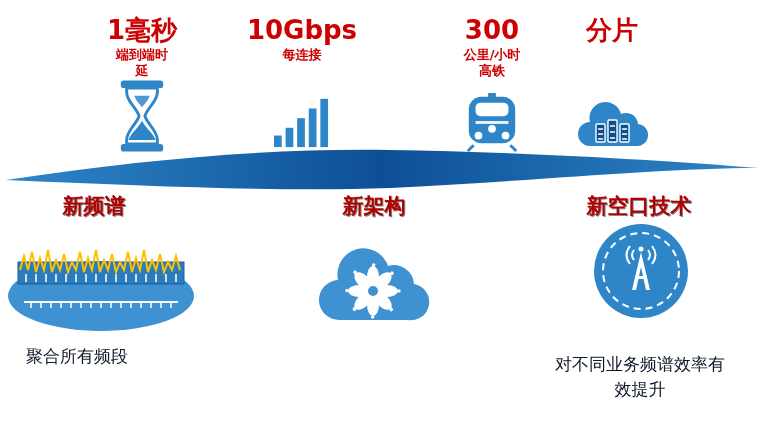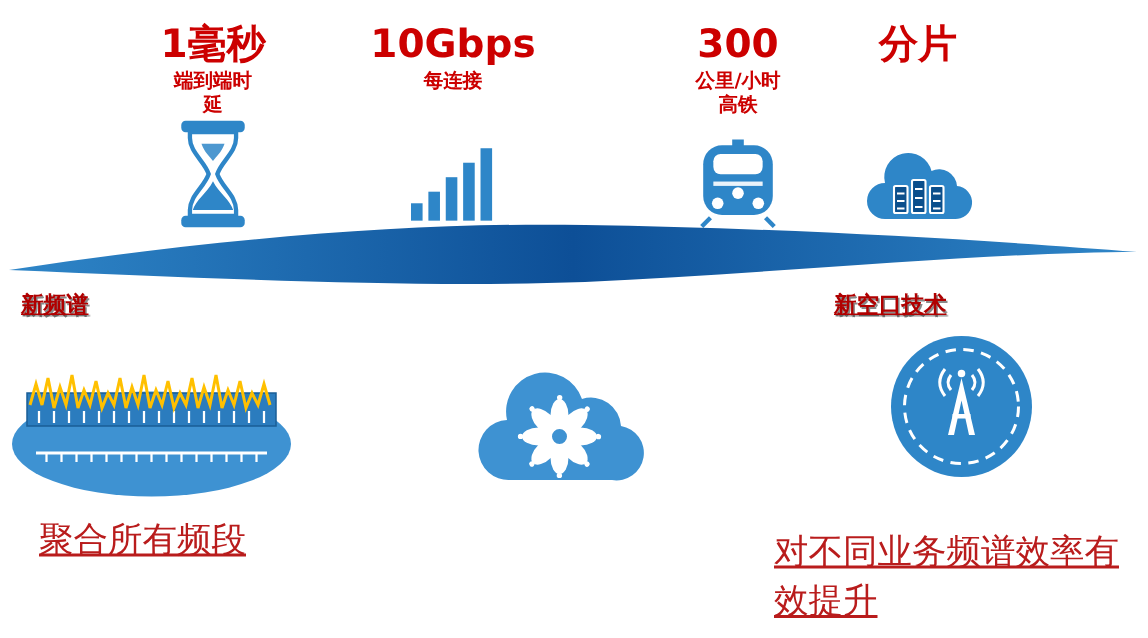--- a/index.html
+++ b/index.html
@@ -13,25 +13,25 @@
   body{font-family:"DejaVu Sans","Liberation Sans",sans-serif;background:#fff;}
   .slide{position:relative;width:765px;height:425px;background:#fff;overflow:hidden;}
 
   .top-col{position:absolute;top:16px;height:150px;text-align:center;}
   .metric-title{font-size:26px;font-weight:bold;color:var(--red);line-height:1.1;}
   .metric-sub{font-size:13px;font-weight:bold;color:var(--red);white-space:pre-line;line-height:1.25;margin-top:2px;}
   .metric-icon{position:absolute;left:50%;transform:translateX(-50%);}
 
   .swoosh{position:absolute;left:0;top:142px;}
 
-  .section-title{position:absolute;font-size:15px;font-weight:bold;color:var(--dark-red);
-    text-shadow:1px 1px 0 rgba(40,40,40,.55);text-align:left;line-height:1.2;text-decoration:underline;}
+  .section-title{position:absolute;font-size:21px;font-weight:bold;color:var(--dark-red);
+    text-shadow:1px 1px 0 rgba(40,40,40,.55);text-align:center;line-height:1.2;}
   .section-icon{position:absolute;}
-  .caption{position:absolute;font-size:23px;color:#b91c1c;white-space:pre-line;line-height:1.45;text-decoration:underline;}
-  .caption.center{}
+  .caption{position:absolute;font-size:17px;color:#0f172a;white-space:pre-line;line-height:1.45;}
+  .caption.center{text-align:center;}
 </style>
 </head>
 <body>
 
 <div class="slide">
 
   <div class="top-col" style="left:78px;width:128px;">
     <div class="metric-title">1毫秒</div>
     <div class="metric-sub">端到端时
 延</div>
@@ -114,20 +114,21 @@
       <ellipse cx="95" cy="60" rx="93" ry="35" fill="#3E92D2"></ellipse>
       <line x1="18" y1="66" x2="172" y2="66" stroke="#fff" stroke-width="2"></line>
       <path d="M25,66v6 M35,66v6 M45,66v6 M55,66v6 M65,66v6 M75,66v6 M85,66v6 M95,66v6 M105,66v6 M115,66v6 M125,66v6 M135,66v6 M145,66v6 M155,66v6 M165,66v6" stroke="#fff" stroke-width="1.5"></path>
       <rect x="12" y="26" width="166" height="22" fill="#2B7CBE" stroke="#1A5E96"></rect>
       <path d="M20,46v-8 M30,46v-8 M40,46v-8 M50,46v-8 M60,46v-8 M70,46v-8 M80,46v-8 M90,46v-8 M100,46v-8 M110,46v-8 M120,46v-8 M130,46v-8 M140,46v-8 M150,46v-8 M160,46v-8 M170,46v-8" stroke="#fff" stroke-width="1.5"></path>
       <polyline points="14,34 18,20 22,34 26,16 30,36 34,22 38,34 42,14 46,36 50,24 54,34 58,18 62,36 66,26 70,34 74,16 78,36 82,22 86,34 90,14 94,36 98,24 102,34 106,18 110,36 114,26 118,34 122,16 126,36 130,22 134,34 138,14 142,36 146,24 150,34 154,18 158,36 162,26 166,34 170,20 174,34" stroke="#FFC000" stroke-width="2" fill="none"></polyline>
     </svg>
   </span>
   <div class="caption" style="left:26px;top:344px;">聚合所有频段</div>
 
+  <div class="section-title" style="left:298px;top:194px;width:152px;">新架构</div>
   <span class="section-icon" style="left:310px;top:228px;">
     <svg width="126" height="102" viewBox="0 0 126 102">
       <path d="M30,92 A20,20 0 0 1 28,52 A26,26 0 0 1 78,38 A20,20 0 0 1 104,56 A18,18 0 0 1 98,92 Z" fill="#3E92D2"></path>
       <circle cx="63" cy="63" r="26" fill="none" stroke="#fff" stroke-width="3.5" stroke-dasharray="0.1 20.3" stroke-linecap="round"></circle>
       <g fill="#fff">
         <g transform="rotate(0,63,63)">
             <ellipse cx="63" cy="49" rx="6" ry="11"></ellipse>
           </g>
         <g transform="rotate(45,63,63)">
             <ellipse cx="63" cy="49" rx="6" ry="11"></ellipse>

